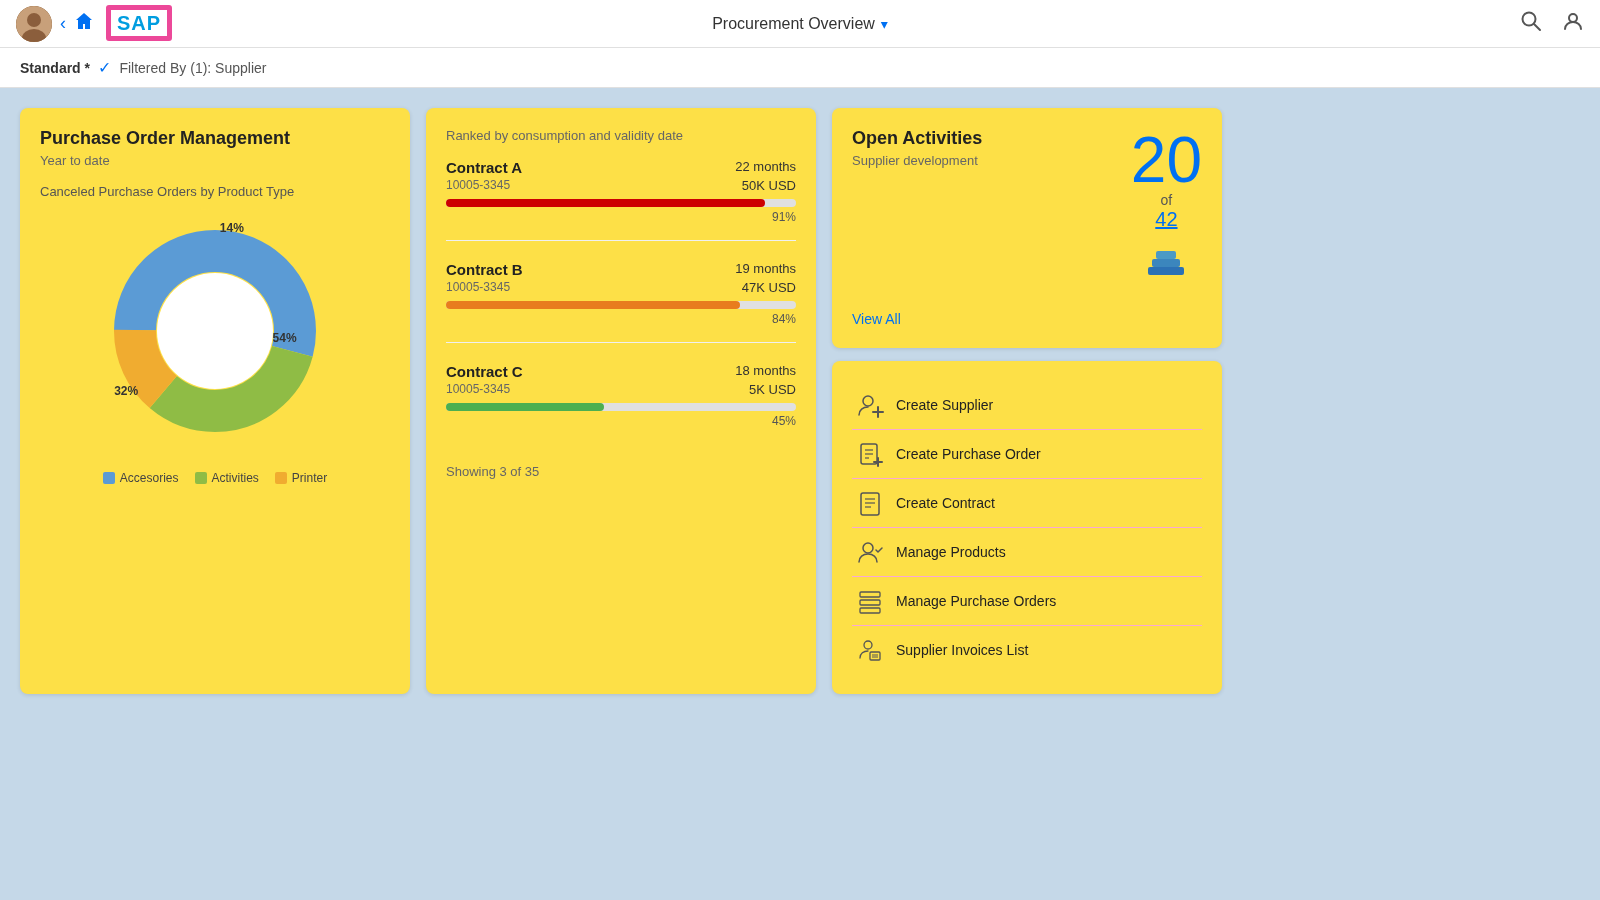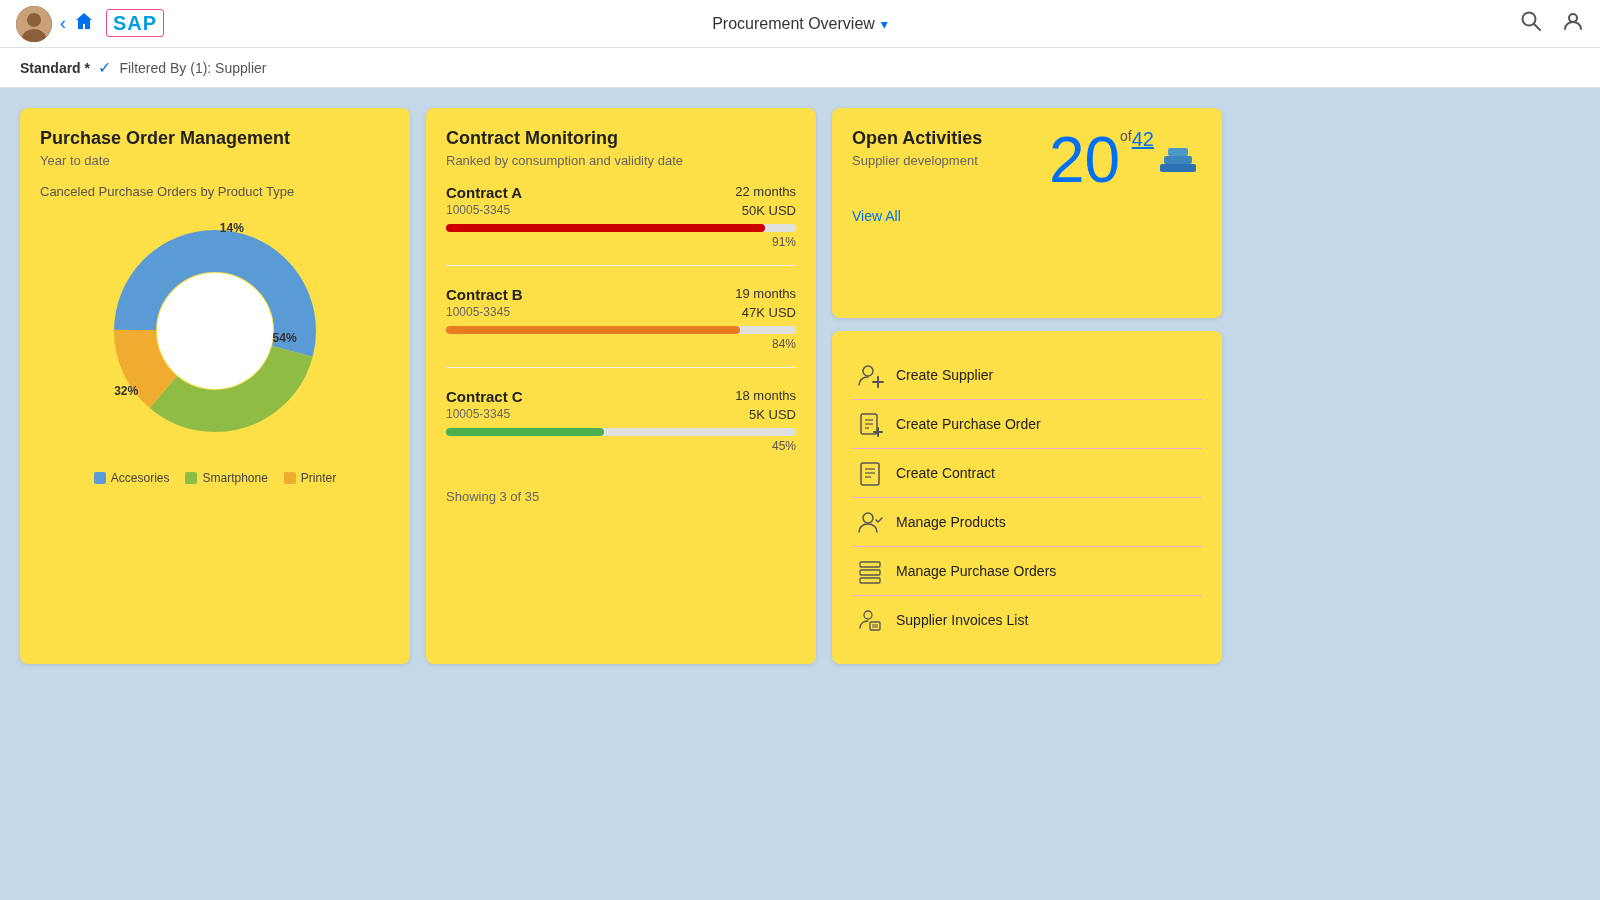--- a/index.html
+++ b/index.html
@@ -155,21 +155,21 @@
     .contract-pct { font-size: 12px; color: #555; text-align: right; }
     .showing-text { font-size: 13px; color: #666; margin-top: 8px; }
 
     
     .card-oa {
       width: 390px;
       min-height: 210px;
     }
     .oa-top { display: flex; justify-content: space-between; align-items: flex-start; }
     .oa-left {}
-    .oa-right { display: flex; flex-direction: row; align-items: flex-start; }
+    .oa-right { display: flex; flex-direction: column; align-items: center; }
     .oa-big-number { font-size: 64px; font-weight: 300; color: #0070f2; line-height: 1; }
     .oa-of { font-size: 14px; color: #555; text-align: center; }
     .oa-total { font-size: 20px; color: #0070f2; text-align: center; text-decoration: underline; }
     .oa-icon { margin-top: 12px; }
     .view-all { font-size: 14px; color: #0070f2; cursor: pointer; margin-top: 16px; display: inline-block; }
 
     
     .card-ql {
       width: 390px;
     }
@@ -190,21 +190,21 @@
       display: flex;
       flex-direction: column;
       gap: 13px;
     }
 
     
     .sap-logo {
       font-size: 20px;
       font-weight: 700;
       color: #009de0;
-      border: 1px solid #ec4899;
+      border: 5px solid #ec4899;
       padding: 2px 6px;
       border-radius: 3px;
       letter-spacing: 1px;
     }
   </style>
 </head>
 <body>
 
 <div class="topnav">
   <div class="topnav-avatar">
@@ -274,31 +274,30 @@
       </div>
     </div>
 
     <div class="legend">
       <div class="legend-item">
         <div class="legend-dot" style="background:#5b9bd5;"></div>
         <span>Accesories</span>
       </div>
       <div class="legend-item">
         <div class="legend-dot" style="background:#8fbc45;"></div>
-        <span>Smartphone</span>
+        <span>Activities</span>
       </div>
       <div class="legend-item">
         <div class="legend-dot" style="background:#f0ac30;"></div>
         <span>Printer</span>
       </div>
     </div>
   </div>
 
   <div class="card card-cm">
-    <div class="card-title">Contract Monitoring</div>
     <div class="card-subtitle">Ranked by consumption and validity date</div>
 
     <div style="margin-top:16px;">
 
       <div class="contract-item">
         <div class="contract-row1">
           <span class="contract-name">Contract A</span>
           <span class="contract-months">22 months</span>
         </div>
         <div class="contract-row2">

